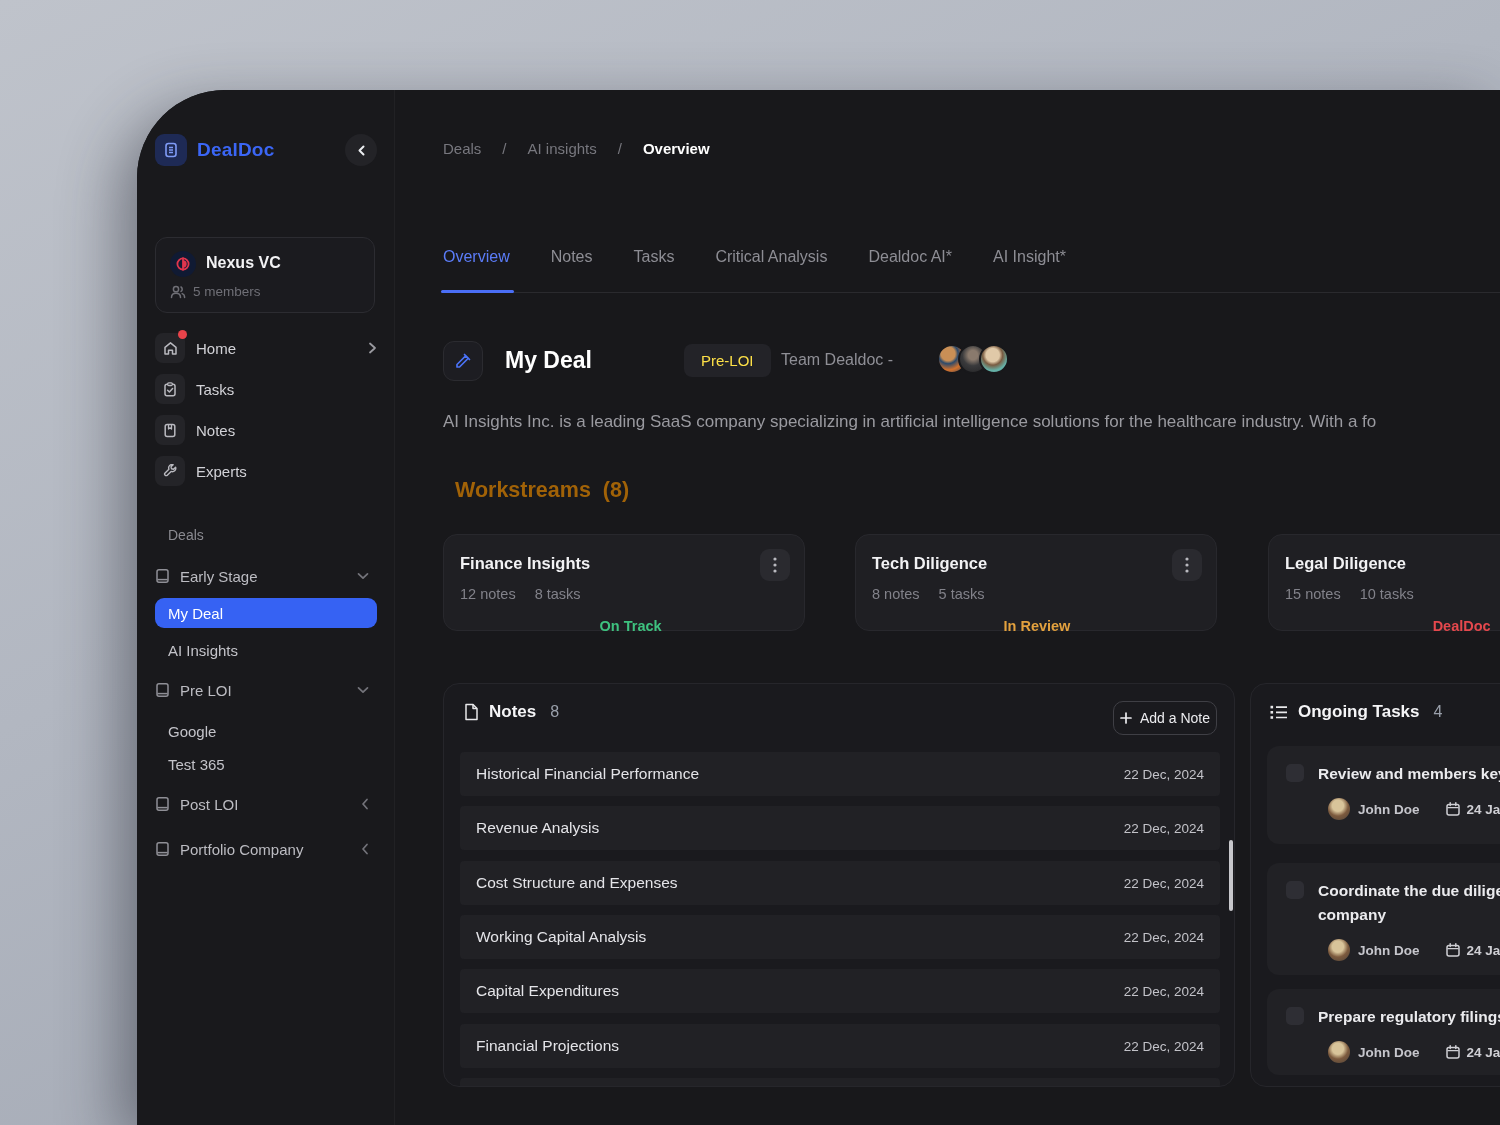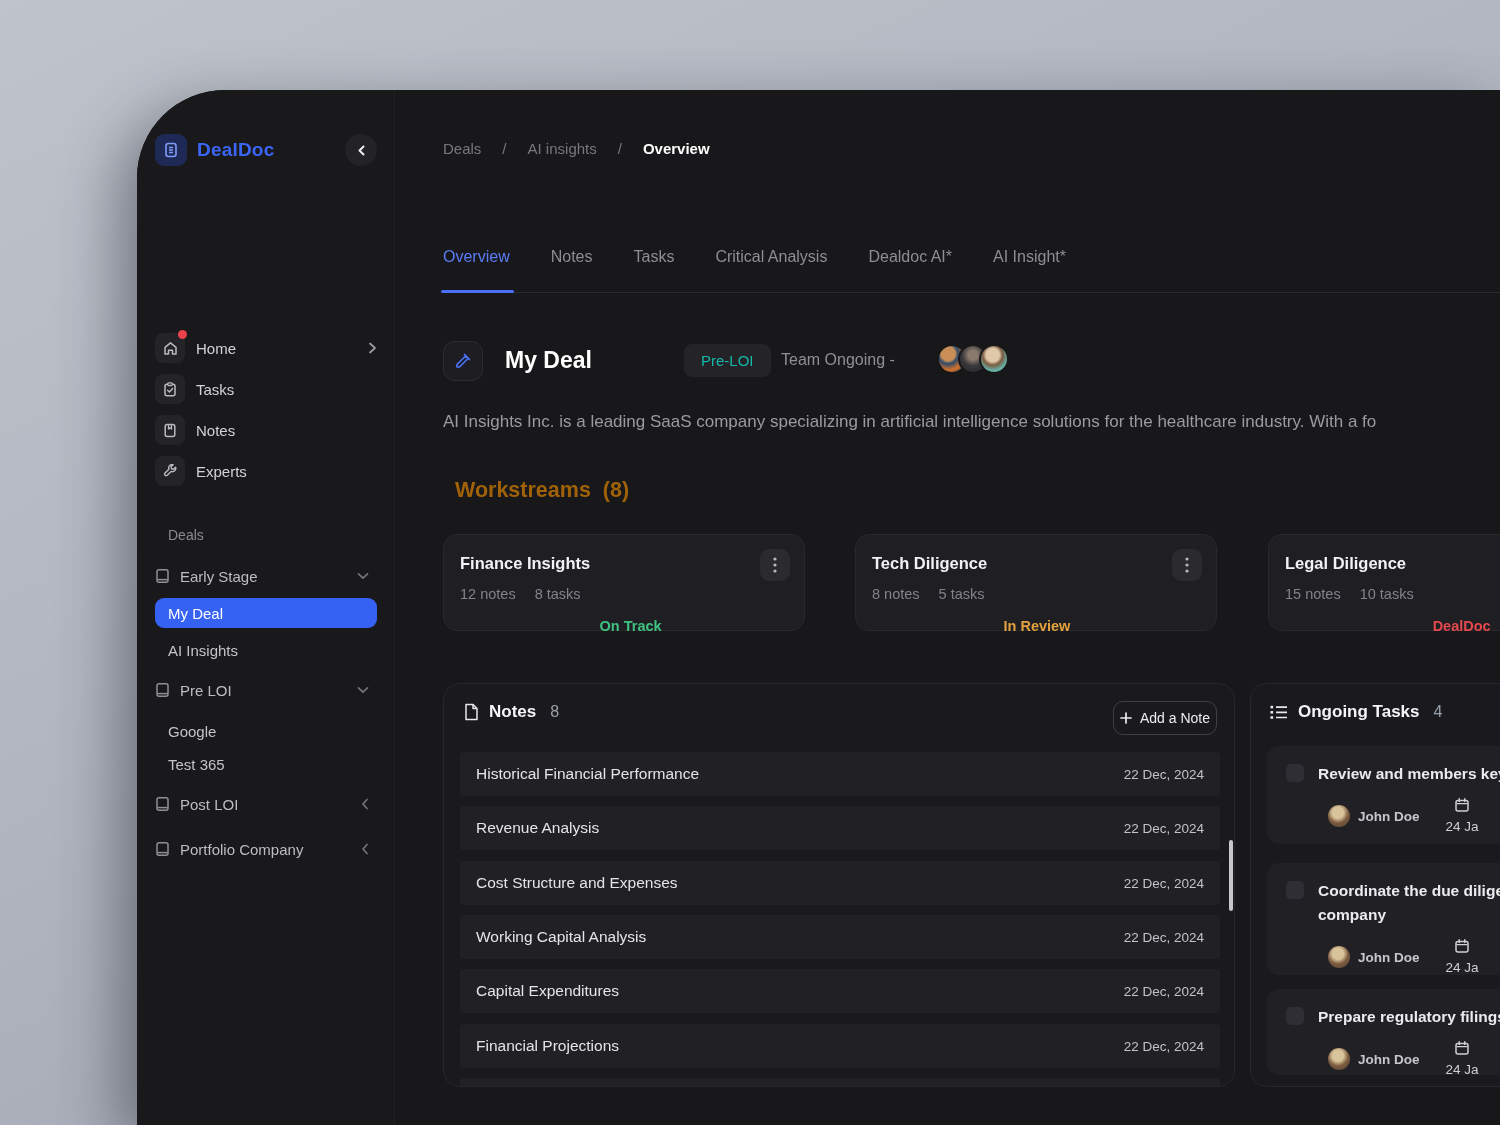--- a/index.html
+++ b/index.html
@@ -51,21 +51,21 @@
     border-bottom:1px solid #2a2a2e; padding-left:2px; }
   .tab { font-size:16px; color:#8d8d94; padding-bottom:22px; position:relative; cursor:pointer; white-space:nowrap; }
   .tab.active { color:#5b7cf8; }
   .tab.active::after { content:""; position:absolute; left:-2px; right:-4px; bottom:-1px; height:3px;
     background:#4a6ef6; border-radius:2px; }
   .deal-header { position:absolute; left:48px; top:251px; right:0; height:42px; }
   .edit-box { position:absolute; left:0; top:0; width:40px; height:40px; border-radius:11px;
     background:#1d1d22; border:1px solid #2b2b30; display:flex; align-items:center; justify-content:center; cursor:pointer; }
   .deal-title { position:absolute; left:62px; top:6px; font-size:23px; font-weight:bold; color:#ffffff; }
   .stage-badge { position:absolute; left:241px; top:3px; height:33px; padding:0 17px; background:#232328;
-    border-radius:8px; display:flex; align-items:center; font-size:15px; color:#14b8a6; }
+    border-radius:8px; display:flex; align-items:center; font-size:15px; color:#fde047; }
   .team-label { position:absolute; left:338px; top:10px; font-size:16px; color:#8f8f96; }
   .avatars { position:absolute; left:494px; top:3px; display:flex; }
   .avatar { width:30px; height:30px; border-radius:50%; border:2px solid #18181b; margin-left:-9px; }
   .avatar:first-child { margin-left:0; }
   .av1 { background:radial-gradient(circle at 35% 30%,#c98f56 0 28%,#2d4a6b 40%,#d4722c 65%,#27405e 100%); }
   .av2 { background:radial-gradient(circle at 50% 35%,#8a7a6d 0 22%,#3a3a3c 50%,#222224 100%); }
   .av3 { background:radial-gradient(circle at 45% 35%,#e0c9a8 0 30%,#7a5c42 45%,#66b2a8 70%,#4e8f8a 100%); }
   .deal-desc { position:absolute; left:48px; top:322px; width:1070px; font-size:17px; color:#9a9aa0;
     white-space:nowrap; overflow:hidden; }
   .ws-heading { position:absolute; left:48px; top:388px; font-size:21.5px; font-weight:bold; color:#a16207; }
@@ -96,21 +96,21 @@
   .note-date { margin-left:auto; font-size:13.5px; color:#c2c2c8; }
   .scroll-thumb { position:absolute; left:785px; top:156px; width:4px; height:71px; background:#c7c7cb; border-radius:2px; }
   .task-card { position:absolute; left:16px; width:298px; background:#212125; border-radius:12px; padding:16px 0 0 19px; overflow:hidden; }
   .task-top { display:flex; gap:14px; align-items:flex-start; }
   .task-check { width:18px; height:18px; border-radius:5px; background:#2e2e34; flex:none; margin-top:2px; cursor:pointer; }
   .task-title { font-size:15.5px; font-weight:bold; color:#ebebee; line-height:24px; white-space:nowrap; }
   .task-meta { display:flex; align-items:center; gap:8px; margin:12px 0 0 42px; white-space:nowrap; }
   .task-avatar { width:22px; height:22px; border-radius:50%; flex:none;
     background:radial-gradient(circle at 45% 35%,#d8c49a 0 30%,#7c5a3e 55%,#4c4238 100%); }
   .task-name { font-size:13.5px; color:#c6c6cc; font-weight:bold; }
-  .task-date { font-size:13.5px; color:#cfcfd4; font-weight:normal; display:flex; align-items:center; gap:7px; margin-left:18px;flex-direction:column; }
+  .task-date { font-size:13.5px; color:#cfcfd4; font-weight:bold; display:flex; align-items:center; gap:7px; margin-left:18px; }
   svg { display:block; }
 </style>
 </head>
 <body>
 
 <div class="app">
 
   <div class="sidebar">
 
     <div class="logo-row">
@@ -123,20 +123,38 @@
           </svg>
       </div>
       <div class="logo-text">DealDoc</div>
       <div class="collapse-btn">
         <svg width="11" height="11" viewBox="0 0 11 11">
             <path d="M7.5 1.5 L3.5 5.5 L7.5 9.5" fill="none" stroke="#eceef1" stroke-width="2" stroke-linecap="round" stroke-linejoin="round"></path>
           </svg>
       </div>
     </div>
 
+    <div class="workspace-card">
+      <div class="ws-logo">
+        <svg width="16" height="16" viewBox="0 0 16 16">
+            <circle cx="8" cy="8" r="5.6" fill="none" stroke="#e0354d" stroke-width="1.8"></circle>
+            <line x1="8" y1="1.5" x2="8" y2="14.5" stroke="#e0354d" stroke-width="1.8"></line>
+            <path d="M8 4.3 A3.7 3.7 0 0 1 8 11.7 Z" fill="#e0354d"></path>
+          </svg>
+      </div>
+      <div class="ws-name">Nexus VC</div>
+      <div class="ws-members">
+        <svg width="16" height="14" viewBox="0 0 16 14">
+            <circle cx="6" cy="4.2" r="2.6" fill="none" stroke="#6f6f76" stroke-width="1.5"></circle>
+            <path d="M1.5 12.5 c0-2.6 2-4.2 4.5-4.2 s4.5 1.6 4.5 4.2" fill="none" stroke="#6f6f76" stroke-width="1.5" stroke-linecap="round"></path>
+            <path d="M11 2 a2.6 2.6 0 0 1 0 4.4 M12.2 8.6 c1.6 .5 2.4 1.9 2.4 3.9" fill="none" stroke="#6f6f76" stroke-width="1.5" stroke-linecap="round"></path>
+          </svg>
+        <span>5 members</span>
+      </div>
+    </div>
 
     <div class="nav-item" style="top:242px">
       <span class="nav-icon">
         <svg width="15" height="15" viewBox="0 0 15 15">
             <path d="M2 6.3 L7.5 1.8 L13 6.3 V13 H9.5 V9.2 H5.5 V13 H2 Z" fill="none" stroke="#b9b9bf" stroke-width="1.5" stroke-linejoin="round"></path>
           </svg>
         <span class="nav-dot"></span>
       </span>
       <span class="nav-label">Home</span>
       <span class="nav-chevron">
@@ -272,21 +290,21 @@
 
     <div class="deal-header">
       <div class="edit-box">
         <svg width="18" height="18" viewBox="0 0 18 18">
             <path d="M3 12.5 V15 H5.5 L14 6.5 L11.5 4 Z" fill="none" stroke="#4a72f6" stroke-width="1.7" stroke-linejoin="round"></path>
             <path d="M10.5 2.5 L15.5 7.5" fill="none" stroke="#4a72f6" stroke-width="1.7" stroke-linecap="round"></path>
           </svg>
       </div>
       <div class="deal-title">My Deal</div>
       <div class="stage-badge">Pre-LOI</div>
-      <div class="team-label">Team Ongoing -</div>
+      <div class="team-label">Team Dealdoc -</div>
       <div class="avatars">
         <div class="avatar av1"></div>
         <div class="avatar av2"></div>
         <div class="avatar av3"></div>
       </div>
 
     </div>
 
     <div class="deal-desc">AI Insights Inc. is a leading SaaS company specializing in artificial intelligence solutions for the healthcare industry. With a fo</div>
 

